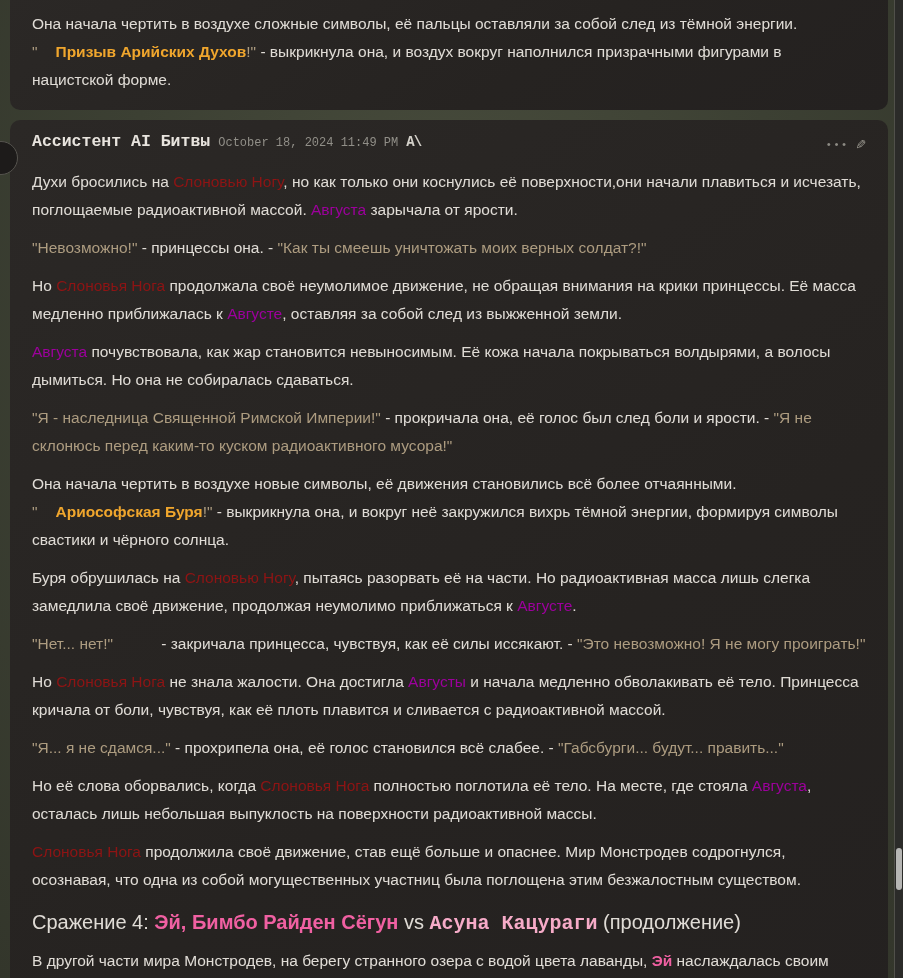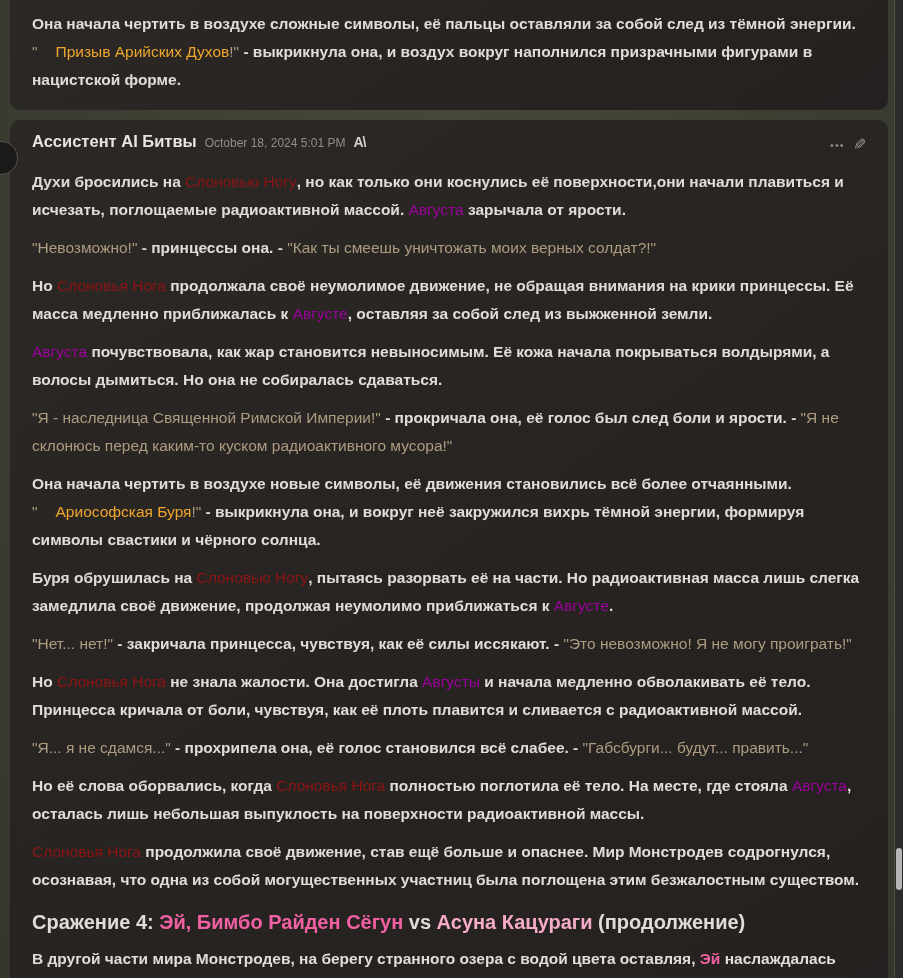--- a/index.html
+++ b/index.html
@@ -20,42 +20,42 @@
     position: relative;
   }
   .msg-prev { margin-top: -10px; padding-top: 10px; padding-bottom: 6px; }
   .msg-main { margin-top: 10px; padding-top: 12px; padding-bottom: 40px; min-height: 940px; }
   .avatar {
     position: absolute; left: -26px; top: 21px;
     width: 34px; height: 34px; border-radius: 50%;
     background: #1d1b1a; border: 1px solid #55534e;
     cursor: pointer;
   }
-  .msg-header { display: flex; align-items: baseline; gap: 8px; height: 26px; }
+  .msg-header { display: flex; align-items: baseline; gap: 8px; height: 26px; font-family: Liberation Mono, monospace; }
   .author { font-size: 16.5px; font-weight: 700; color: #e8e4de; }
   .timestamp { font-size: 12px; color: #918f88; }
   .badge { font-size: 14px; font-weight: 700; color: #d5d2cb; letter-spacing: -1px; }
   .spacer { flex: 1; }
   .more-btn {
     font-size: 11px; color: #8d8b84; letter-spacing: 1px;
     cursor: pointer; align-self: center; line-height: 1;
   }
   .edit-btn {
     font-size: 16px; color: #9a988f; cursor: pointer;
     align-self: center; line-height: 1; transform: scaleX(-1);
   }
   .msg-body p { font-size: 15.5px; line-height: 28px; margin: 10px 0; color: #e0dcd6; }
   .msg-body h2 { font-size: 20px; line-height: 26px; margin: 15px 0 10px 0; color: #e8e4de; font-weight: 700; }
-  .seg-text { font-weight: 700; }
+  .seg-text { font-weight: 400; }
   .seg-quote { font-weight: 400; }
   .seg-red { font-weight: 400; }
   .seg-magenta { font-weight: 400; }
-  .seg-orange { font-weight: 400; padding-left: 18px; }
+  .seg-orange { font-weight: 700; padding-left: 18px; }
   .seg-pink { font-weight: 700; }
-  .seg-lightpink { font-weight: 700; }
+  .seg-lightpink { font-weight: 700; font-family: Liberation Mono, monospace; }
   .scrollbar {
     position: absolute; right: 0; top: 0; bottom: 0; width: 9px;
     background: #2b2b29; border-left: 1px solid #50504a;
   }
   .scroll-thumb {
     position: absolute; left: 1px; width: 6px; top: 848px; height: 42px;
     background: #b6b6b4; border-radius: 3px; cursor: pointer;
   }
 </style>
 </head>
@@ -66,41 +66,41 @@
   <div class="msg msg-prev">
     <div class="msg-body" id="prev-body">
         <p><span class="seg-text" style="color: rgb(224, 220, 214);">Она начала чертить в воздухе сложные символы, её пальцы оставляли за собой след из тёмной энергии. </span><span class="seg-quote" style="color: rgb(173, 156, 128);">"</span><span class="seg-orange" style="color: rgb(240, 166, 45);">Призыв Арийских Духов</span><span class="seg-quote" style="color: rgb(173, 156, 128);">!"</span><span class="seg-text" style="color: rgb(224, 220, 214);"> - выкрикнула она, и воздух вокруг наполнился призрачными фигурами в нацистской форме.</span></p>
       </div>
   </div>
 
   <div class="msg msg-main">
     <div class="avatar"></div>
     <div class="msg-header">
       <span class="author">Ассистент AI Битвы</span>
-      <span class="timestamp">October 18, 2024 5:01 PM</span>
+      <span class="timestamp">October 18, 2024 11:49 PM</span>
       <span class="badge">A\</span>
       <span class="spacer"></span>
       <span class="more-btn">•••</span>
       <span class="edit-btn">✎</span>
     </div>
     <div class="msg-body" id="main-body">
         <p><span class="seg-text" style="color: rgb(224, 220, 214);">Духи бросились на </span><span class="seg-red" style="color: rgb(142, 20, 20);">Слоновью Ногу</span><span class="seg-text" style="color: rgb(224, 220, 214);">, но как только они коснулись её поверхности,они начали плавиться и исчезать, поглощаемые радиоактивной массой. </span><span class="seg-magenta" style="color: rgb(156, 0, 156);">Августа</span><span class="seg-text" style="color: rgb(224, 220, 214);"> зарычала от ярости.</span></p>
         <p><span class="seg-quote" style="color: rgb(173, 156, 128);">"Невозможно!"</span><span class="seg-text" style="color: rgb(224, 220, 214);"> - принцессы она. - </span><span class="seg-quote" style="color: rgb(173, 156, 128);">"Как ты смеешь уничтожать моих верных солдат?!"</span></p>
         <p><span class="seg-text" style="color: rgb(224, 220, 214);">Но </span><span class="seg-red" style="color: rgb(142, 20, 20);">Слоновья Нога</span><span class="seg-text" style="color: rgb(224, 220, 214);"> продолжала своё неумолимое движение, не обращая внимания на крики принцессы. Её масса медленно приближалась к </span><span class="seg-magenta" style="color: rgb(156, 0, 156);">Августе</span><span class="seg-text" style="color: rgb(224, 220, 214);">, оставляя за собой след из выжженной земли.</span></p>
         <p><span class="seg-magenta" style="color: rgb(156, 0, 156);">Августа</span><span class="seg-text" style="color: rgb(224, 220, 214); text-align: center;"> почувствовала, как жар становится невыносимым. Её кожа начала покрываться волдырями, а волосы дымиться. Но она не собиралась сдаваться.</span></p>
         <p><span class="seg-quote" style="color: rgb(173, 156, 128);">"Я - наследница Священной Римской Империи!"</span><span class="seg-text" style="color: rgb(224, 220, 214);"> - прокричала она, её голос был след боли и ярости. - </span><span class="seg-quote" style="color: rgb(173, 156, 128);">"Я не склонюсь перед каким-то куском радиоактивного мусора!"</span></p>
         <p><span class="seg-text" style="color: rgb(224, 220, 214);">Она начала чертить в воздухе новые символы, её движения становились всё более отчаянными. </span><span class="seg-quote" style="color: rgb(173, 156, 128);">"</span><span class="seg-orange" style="color: rgb(240, 166, 45);">Ариософская Буря</span><span class="seg-quote" style="color: rgb(173, 156, 128);">!"</span><span class="seg-text" style="color: rgb(224, 220, 214);"> - выкрикнула она, и вокруг неё закружился вихрь тёмной энергии, формируя символы свастики и чёрного солнца.</span></p>
         <p><span class="seg-text" style="color: rgb(224, 220, 214);">Буря обрушилась на </span><span class="seg-red" style="color: rgb(142, 20, 20);">Слоновью Ногу</span><span class="seg-text" style="color: rgb(224, 220, 214);">, пытаясь разорвать её на части. Но радиоактивная масса лишь слегка замедлила своё движение, продолжая неумолимо приближаться к </span><span class="seg-magenta" style="color: rgb(156, 0, 156);">Августе</span><span class="seg-text" style="color: rgb(224, 220, 214);">.</span></p>
-        <p><span class="seg-quote" style="color: rgb(173, 156, 128);">"Нет... нет!"</span><span class="seg-text" style="color: rgb(224, 220, 214);"> - закричала принцесса, чувствуя, как её силы иссякают. - </span><span class="seg-quote" style="color: rgb(173, 156, 128);">"Это невозможно! Я не могу проиграть!"</span></p>
+        <p><span class="seg-quote" style="color: rgb(173, 156, 128);">"Нет... нет!"</span><span class="seg-text" style="color: rgb(224, 220, 214); margin-left: 44px;"> - закричала принцесса, чувствуя, как её силы иссякают. - </span><span class="seg-quote" style="color: rgb(173, 156, 128);">"Это невозможно! Я не могу проиграть!"</span></p>
         <p><span class="seg-text" style="color: rgb(224, 220, 214);">Но </span><span class="seg-red" style="color: rgb(142, 20, 20);">Слоновья Нога</span><span class="seg-text" style="color: rgb(224, 220, 214);"> не знала жалости. Она достигла </span><span class="seg-magenta" style="color: rgb(156, 0, 156);">Августы</span><span class="seg-text" style="color: rgb(224, 220, 214);"> и начала медленно обволакивать её тело. Принцесса кричала от боли, чувствуя, как её плоть плавится и сливается с радиоактивной массой.</span></p>
         <p><span class="seg-quote" style="color: rgb(173, 156, 128);">"Я... я не сдамся..."</span><span class="seg-text" style="color: rgb(224, 220, 214);"> - прохрипела она, её голос становился всё слабее. - </span><span class="seg-quote" style="color: rgb(173, 156, 128);">"Габсбурги... будут... править..."</span></p>
         <p><span class="seg-text" style="color: rgb(224, 220, 214);">Но её слова оборвались, когда </span><span class="seg-red" style="color: rgb(142, 20, 20);">Слоновья Нога</span><span class="seg-text" style="color: rgb(224, 220, 214);"> полностью поглотила её тело. На месте, где стояла </span><span class="seg-magenta" style="color: rgb(156, 0, 156);">Августа</span><span class="seg-text" style="color: rgb(224, 220, 214);">, осталась лишь небольшая выпуклость на поверхности радиоактивной массы.</span></p>
         <p><span class="seg-red" style="color: rgb(142, 20, 20);">Слоновья Нога</span><span class="seg-text" style="color: rgb(224, 220, 214);"> продолжила своё движение, став ещё больше и опаснее. Мир Монстродев содрогнулся, осознавая, что одна из собой могущественных участниц была поглощена этим безжалостным существом.</span></p>
         <h2><span class="seg-text" style="color: rgb(224, 220, 214);">Сражение 4: </span><span class="seg-pink" style="color: rgb(240, 96, 162);">Эй, Бимбо Райден Сёгун</span><span class="seg-text" style="color: rgb(224, 220, 214);"> vs </span><span class="seg-lightpink" style="color: rgb(246, 171, 200);">Асуна Кацураги</span><span class="seg-text" style="color: rgb(224, 220, 214);"> (продолжение)</span></h2>
-        <p><span class="seg-text" style="color: rgb(224, 220, 214);">В другой части мира Монстродев, на берегу странного озера с водой цвета оставляя, </span><span class="seg-pink" style="color: rgb(240, 96, 162);">Эй</span><span class="seg-text" style="color: rgb(224, 220, 214);"> наслаждалась своим триумфом над </span></p>
+        <p><span class="seg-text" style="color: rgb(224, 220, 214);">В другой части мира Монстродев, на берегу странного озера с водой цвета лаванды, </span><span class="seg-pink" style="color: rgb(240, 96, 162);">Эй</span><span class="seg-text" style="color: rgb(224, 220, 214);"> наслаждалась своим триумфом над </span></p>
       </div>
   </div>
 
 </div>
 
 <div class="scrollbar">
   <div class="scroll-thumb"></div>
 </div>
 
 </body></html>

